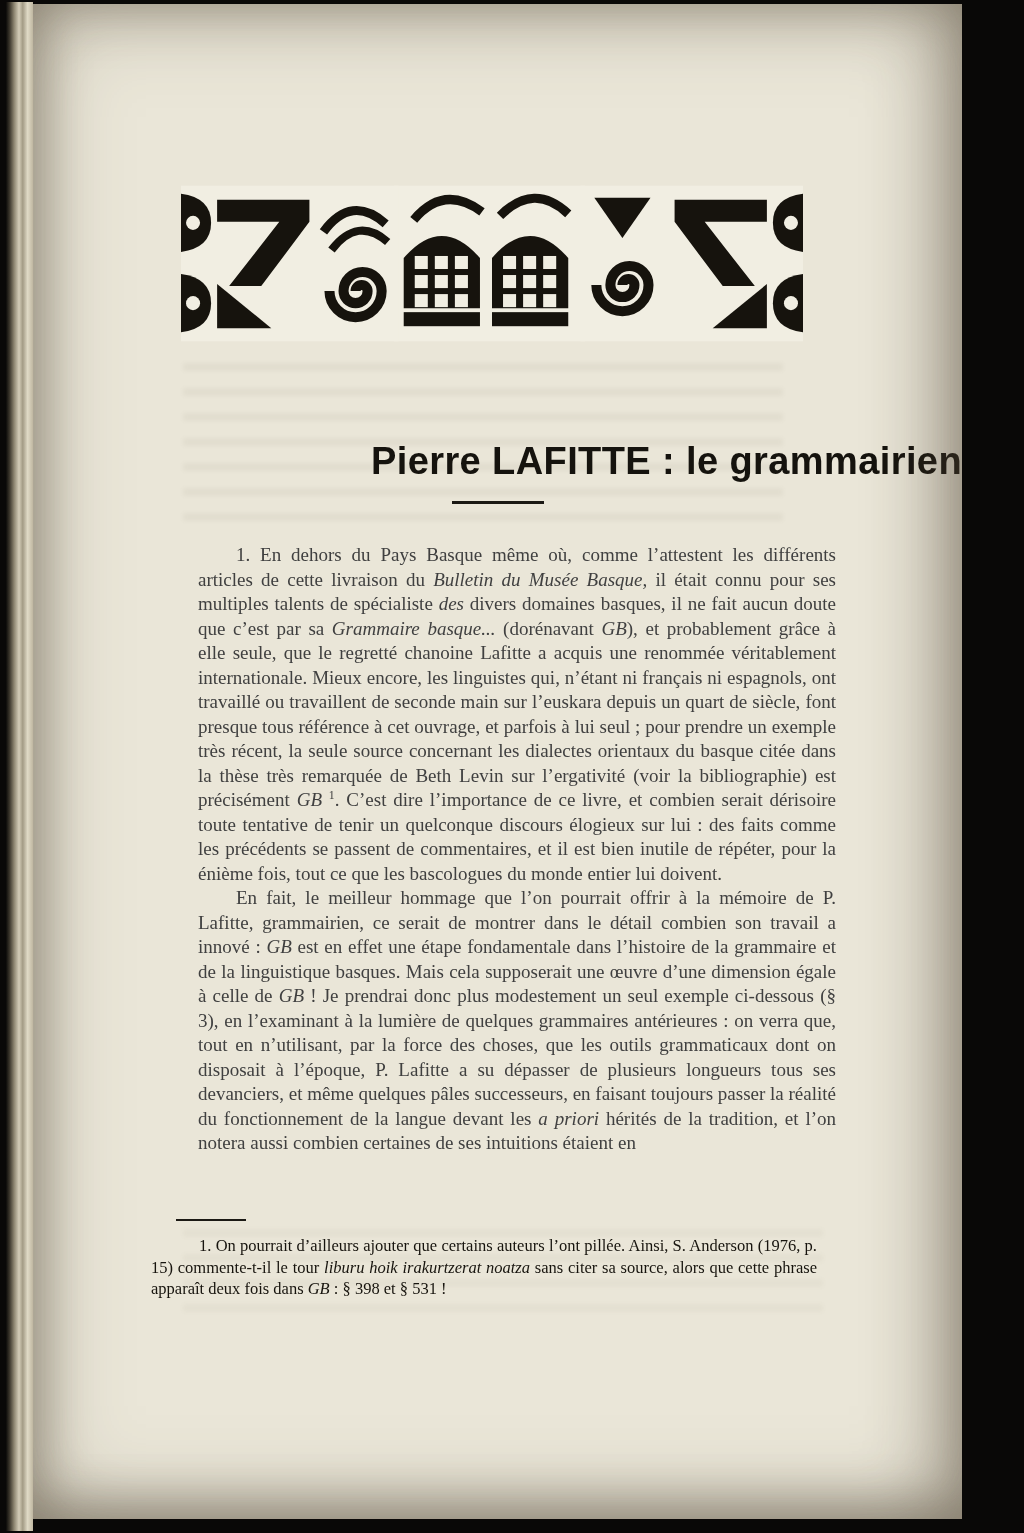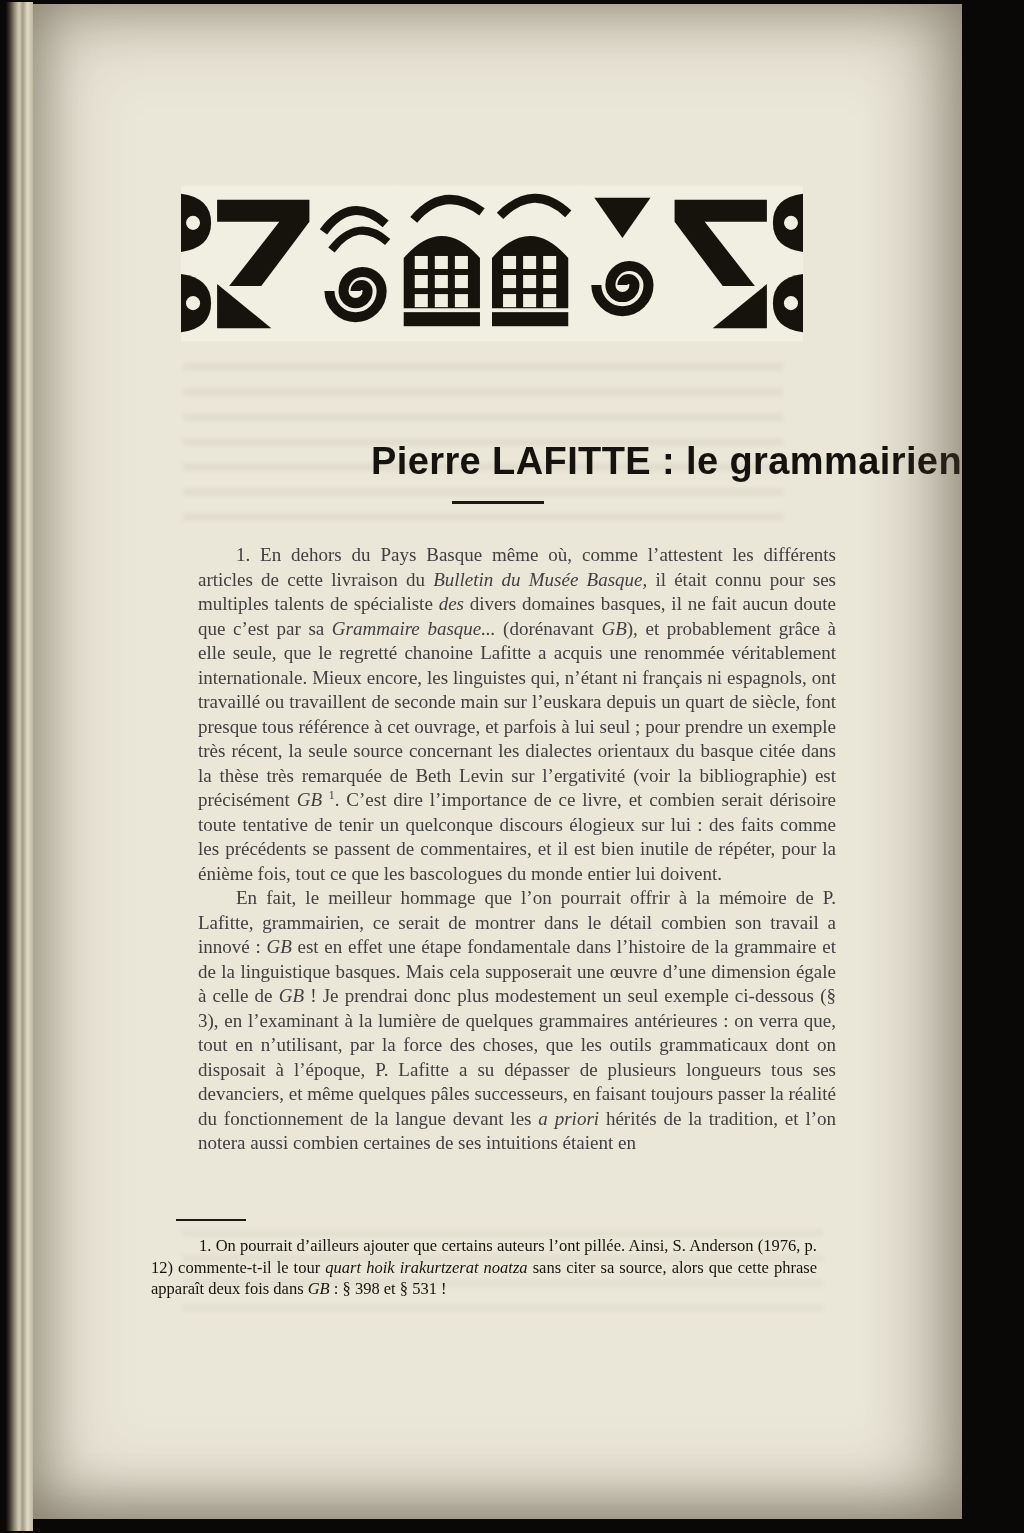--- a/index.html
+++ b/index.html
@@ -154,16 +154,16 @@
   <div class="title-rule"></div>
 
   <div class="body">
       <p><span>1. En dehors du Pays Basque même où, comme l’attestent les différents articles de cette livraison du </span><span class="it">Bulletin du Musée Basque,</span><span> il était connu pour ses multiples talents de spécialiste </span><span class="it">des</span><span> divers domaines basques, il ne fait aucun doute que c’est par sa </span><span class="it">Grammaire basque...</span><span> (dorénavant </span><span class="it">GB</span><span>), et probablement grâce à elle seule, que le regretté chanoine Lafitte a acquis une renommée véritablement internationale. Mieux encore, les linguistes qui, n’étant ni français ni espagnols, ont travaillé ou travaillent de seconde main sur l’euskara depuis un quart de siècle, font presque tous référence à cet ouvrage, et parfois à lui seul ; pour prendre un exemple très récent, la seule source concernant les dialectes orientaux du basque citée dans la thèse très remarquée de Beth Levin sur l’ergativité (voir la bibliographie) est précisément </span><span class="it">GB </span><sup>1</sup><span>. C’est dire l’importance de ce livre, et combien serait dérisoire toute tentative de tenir un quelconque discours élogieux sur lui : des faits comme les précédents se passent de commentaires, et il est bien inutile de répéter, pour la énième fois, tout ce que les bascologues du monde entier lui doivent.</span></p>
       <p><span>En fait, le meilleur hommage que l’on pourrait offrir à la mémoire de P. Lafitte, grammairien, ce serait de montrer dans le détail combien son travail a innové : </span><span class="it">GB</span><span> est en effet une étape fondamentale dans l’histoire de la grammaire et de la linguistique basques. Mais cela supposerait une œuvre d’une dimension égale à celle de </span><span class="it">GB</span><span> ! Je prendrai donc plus modestement un seul exemple ci-dessous (§ 3), en l’examinant à la lumière de quelques grammaires antérieures : on verra que, tout en n’utilisant, par la force des choses, que les outils grammaticaux dont on disposait à l’époque, P. Lafitte a su dépasser de plusieurs longueurs tous ses devanciers, et même quelques pâles successeurs, en faisant toujours passer la réalité du fonctionnement de la langue devant les </span><span class="it">a priori</span><span> hérités de la tradition, et l’on notera aussi combien certaines de ses intuitions étaient en</span></p>
     </div>
 
   <div class="fn-rule"></div>
 
   <div class="footnote">
-    <p><span>1. On pourrait d’ailleurs ajouter que certains auteurs l’ont pillée. Ainsi, S. Anderson (1976, p. 12) commente-t-il le tour </span><span class="it">quart hoik irakurtzerat noatza</span><span> sans citer sa source, alors que cette phrase apparaît deux fois dans </span><span class="it">GB</span><span> : § 398 et § 531 !</span></p>
+    <p><span>1. On pourrait d’ailleurs ajouter que certains auteurs l’ont pillée. Ainsi, S. Anderson (1976, p. 15) commente-t-il le tour </span><span class="it">liburu hoik irakurtzerat noatza</span><span> sans citer sa source, alors que cette phrase apparaît deux fois dans </span><span class="it">GB</span><span> : § 398 et § 531 !</span></p>
   </div>
 
 </div>
 
 </body></html>

